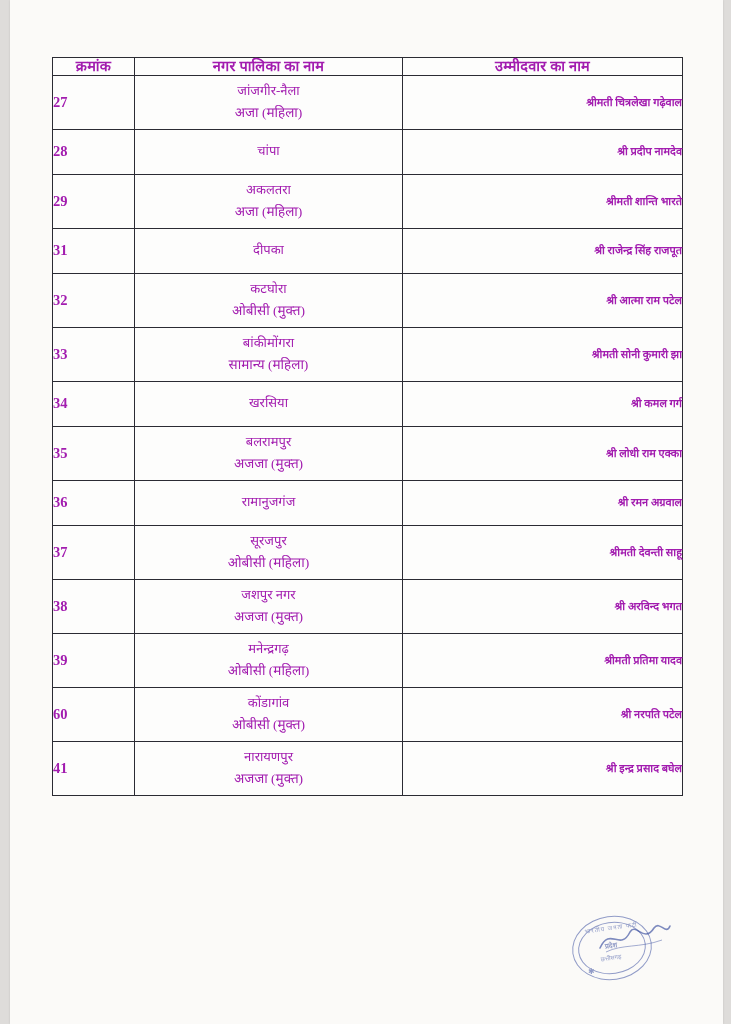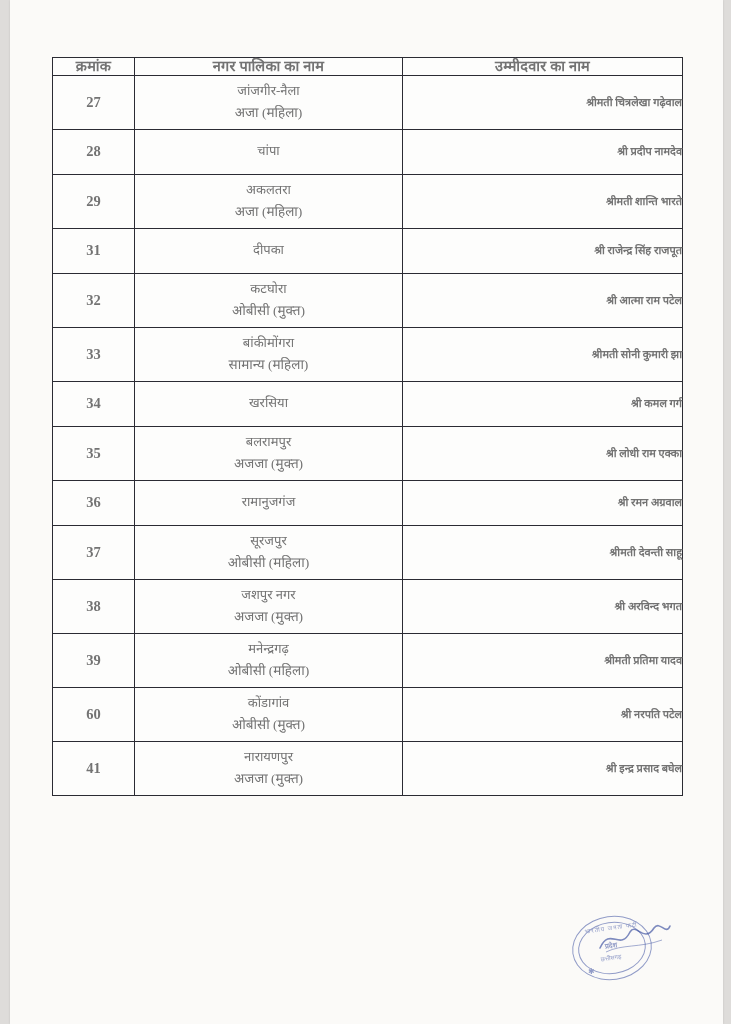--- a/index.html
+++ b/index.html
@@ -42,32 +42,32 @@
   }
   table.doc-table col.c1 { width: 82px; }
   table.doc-table col.c2 { width: 268px; }
   table.doc-table col.c3 { width: 280px; }
 
   table.doc-table th,
   table.doc-table td {
     border: 1px solid #2b2b33;
     padding: 0;
     vertical-align: middle;
-    color: #737373;
+    color: #a21caf;
   }
   .hdr-cell {
     text-align: center;
     font-weight: bold;
     font-size: 14.5px;
     letter-spacing: 0.2px;
     padding: 7px 4px 8px 4px;
     line-height: 1.15;
   }
   .sno {
-    text-align: center;
+    text-align: left;
     font-weight: bold;
     font-size: 14.5px;
     padding: 6px 2px;
   }
   .muni {
     text-align: center;
     padding: 7px 6px 8px 6px;
     line-height: 1.35;
   }
   .muni .name {

